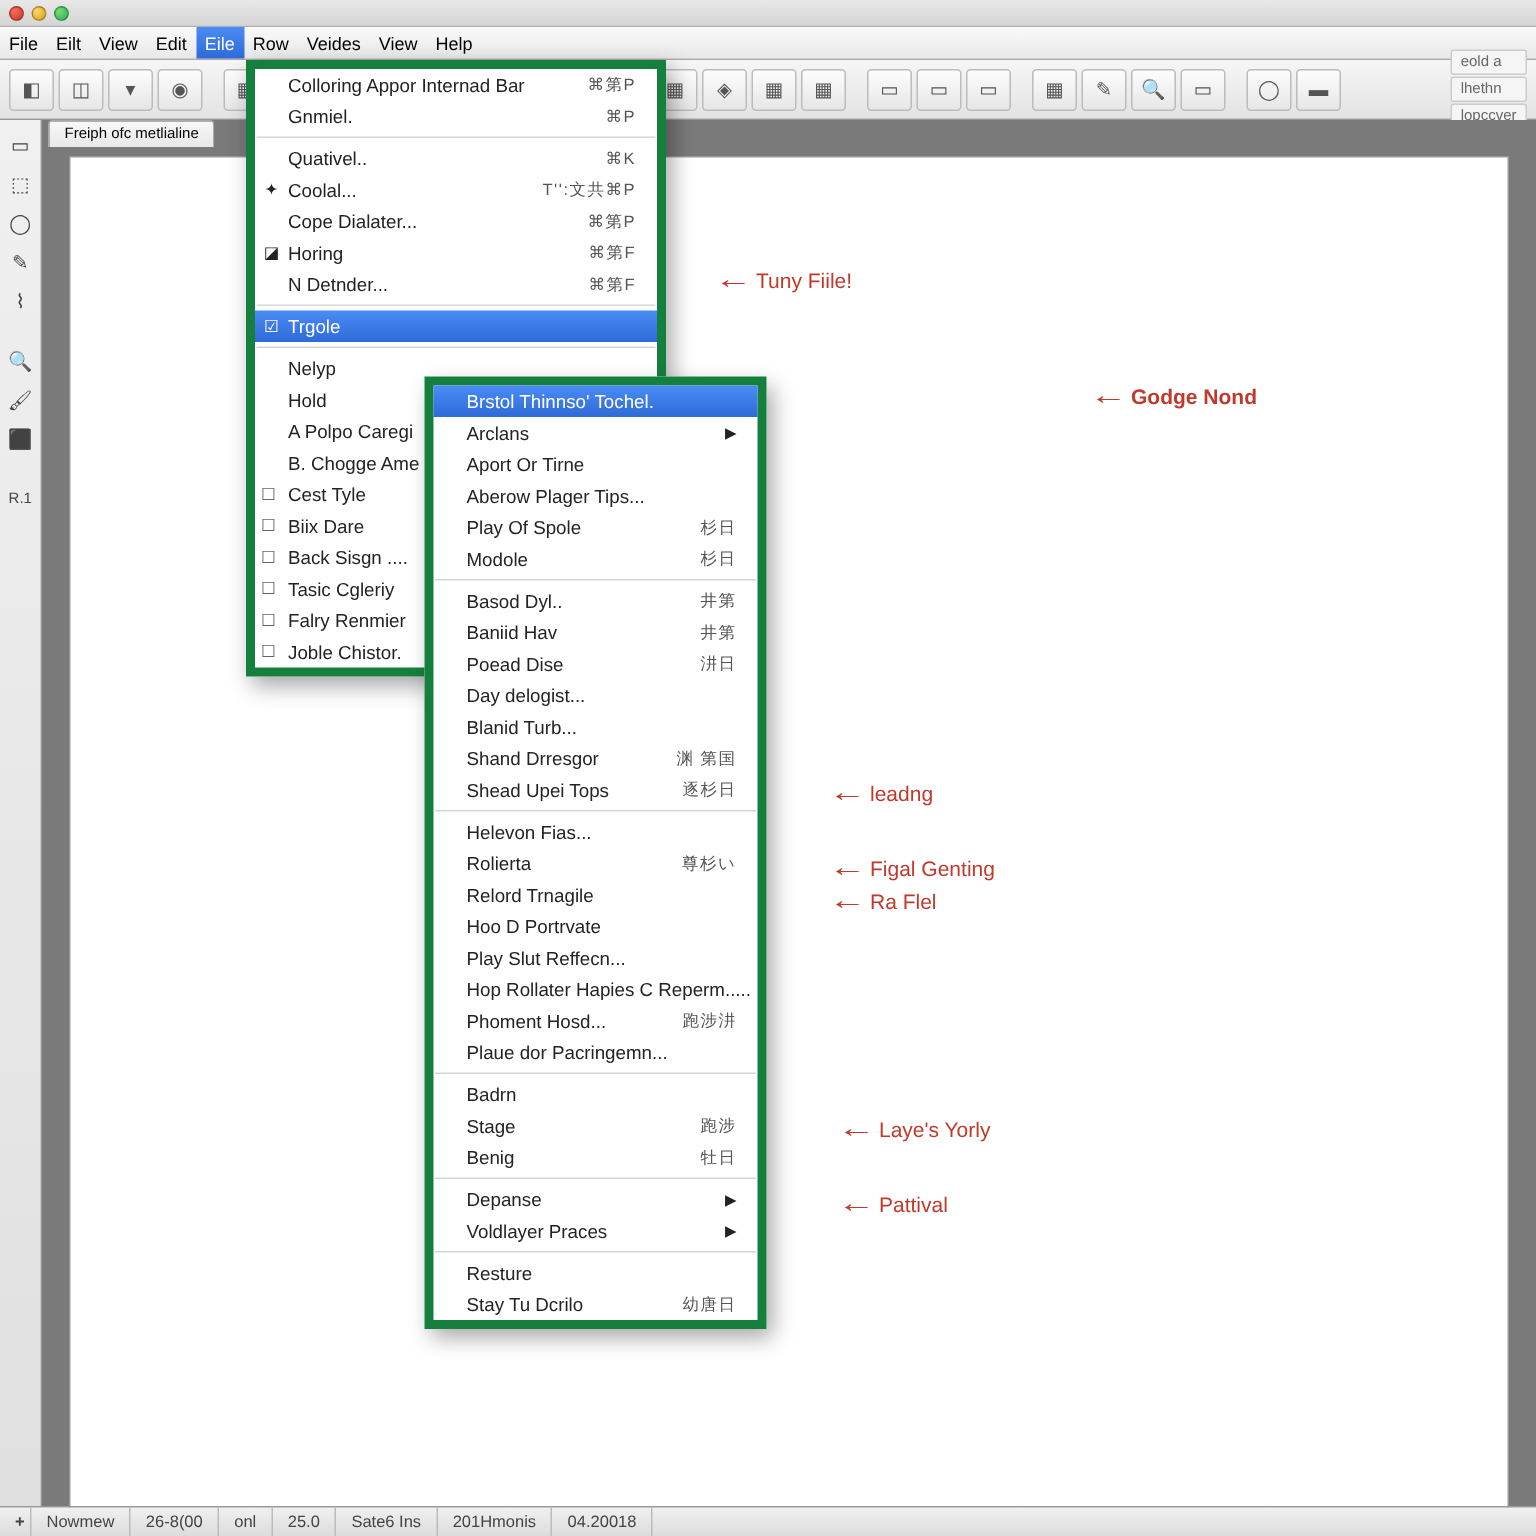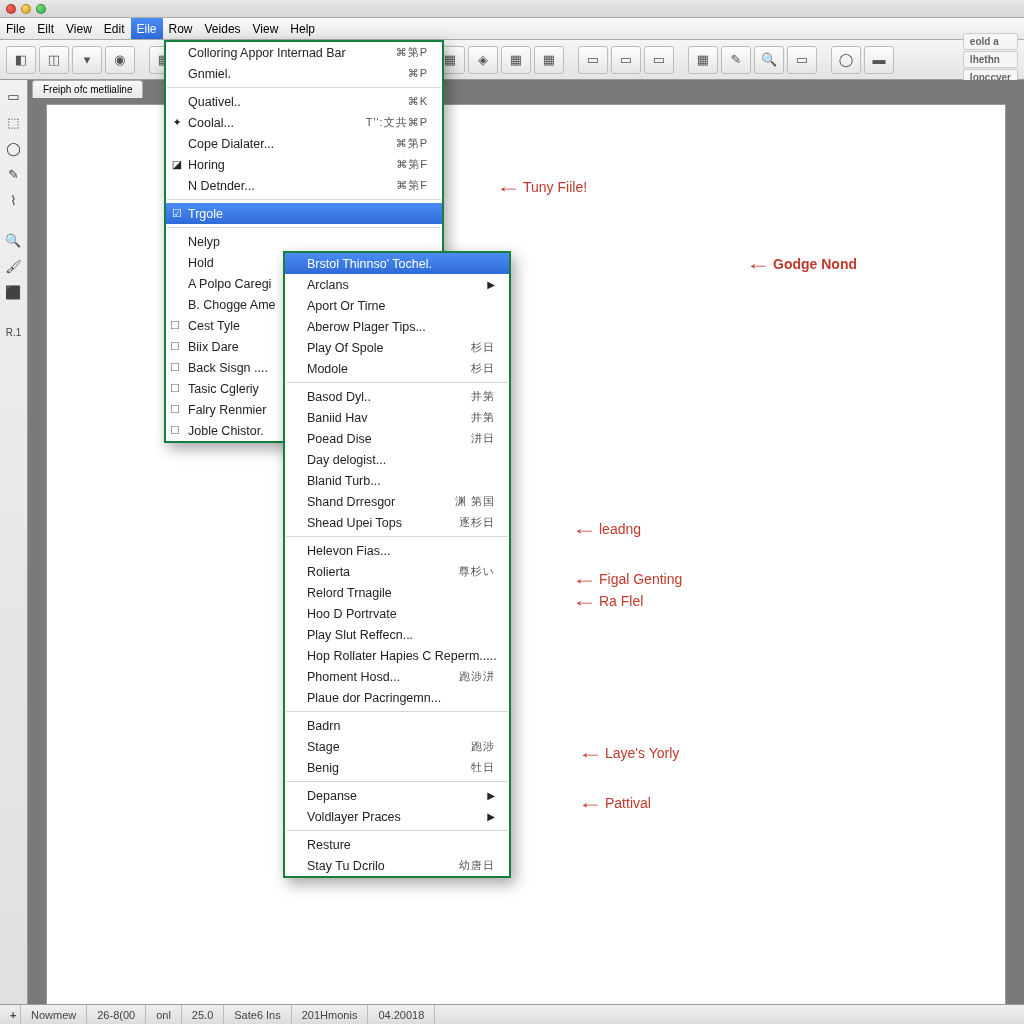--- a/index.html
+++ b/index.html
@@ -8,45 +8,45 @@
 .tb-dot { width:10px; height:10px; border-radius:50%; border:1px solid rgba(0,0,0,0.25);}
 .tb-red{background:radial-gradient(circle at 30% 30%,#ff6b5e,#c0392b);}
 .tb-yel{background:radial-gradient(circle at 30% 30%,#ffd76b,#d4a017);}
 .tb-grn{background:radial-gradient(circle at 30% 30%,#7bdc6b,#27ae60);}
 .menubar{height:22px;background:linear-gradient(#fafafa,#e8e8e8);border-bottom:1px solid #aaa;display:flex;align-items:stretch;font-size:12px;}
 .menubar .mi{padding:0 6px;display:flex;align-items:center;cursor:default;}
 .menubar .mi.active{background:linear-gradient(#4a8cf5,#2f6ad8);color:#fff;}
 .toolbar{height:40px;background:linear-gradient(#f6f6f6,#e3e3e3);border-bottom:1px solid #999;display:flex;align-items:center;padding:0 6px;gap:3px;}
 .tbtn{width:30px;height:28px;background:linear-gradient(#fdfdfd,#e6e6e6);border:1px solid #bcbcbc;border-radius:3px;display:flex;align-items:center;justify-content:center;font-size:13px;color:#555;}
 .tbtn.sep{background:none;border:none;width:8px;}
-.tlabel{font-size:10px;color:#666;border:1px solid #ccc;padding:2px 6px;background:#f5f5f5;border-radius:2px;font-weight:bold;}
+.tlabel{font-size:10px;color:#666;border:1px solid #ccc;padding:2px 6px;background:#f5f5f5;border-radius:2px;}
 .workspace{position:absolute;top:80px;left:0;right:0;bottom:20px;display:flex;}
 .left-tools{width:28px;background:linear-gradient(#f0f0f0,#e0e0e0);border-right:1px solid #999;display:flex;flex-direction:column;align-items:center;padding-top:6px;gap:6px;}
 .lt{width:20px;height:20px;display:flex;align-items:center;justify-content:center;font-size:13px;color:#444;}
 .lt.small{font-size:10px;}
 .canvas-wrap{flex:1;background:#7a7a7a;position:relative;display:flex;justify-content:center;padding-top:2px;}
 .doc-tab{position:absolute;top:0;left:4px;background:linear-gradient(#f8f8f8,#e8e8e8);border:1px solid #aaa;border-bottom:none;font-size:10px;padding:3px 10px;border-radius:3px 3px 0 0;}
 .canvas{margin-top:22px;width:960px;height:100%;background:#fff;border:1px solid #999;}
 .statusbar{position:absolute;bottom:0;left:0;right:0;height:20px;background:linear-gradient(#f0f0f0,#dcdcdc);border-top:1px solid #999;display:flex;align-items:center;font-size:11px;color:#444;}
 .sb-item{padding:0 10px;border-right:1px solid #bbb;height:100%;display:flex;align-items:center;}
 .sb-plus{width:20px;text-align:center;font-weight:bold;}
 
-.menu{position:absolute;background:#fff;border:2px solid #15803d;box-shadow:4px 6px 14px rgba(0,0,0,0.35);font-size:12.5px;color:#232323;}
+.menu{position:absolute;background:#fff;border:6px solid #15803d;box-shadow:4px 6px 14px rgba(0,0,0,0.35);font-size:12.5px;color:#232323;}
 .menu .row{display:flex;align-items:center;height:21px;padding:0 14px 0 22px;position:relative;white-space:nowrap;}
 .menu .row.hi{background:linear-gradient(#4a8cf5,#2f6ad8);color:#fff;}
 .menu .row .sc{margin-left:auto;padding-left:22px;font-size:11px;color:#555;letter-spacing:1px;}
 .menu .sep{height:1px;background:#d6d6d6;margin:3px 1px;}
 .menu .row .ic{position:absolute;left:4px;width:14px;text-align:center;font-size:11px;}
 .menu .row .arr{margin-left:auto;padding-left:22px;font-size:10px;}
 .menu .row.chk::before{content:"☐";position:absolute;left:4px;font-size:11px;color:#666;}
 
 #menu1{top:40px;left:164px;width:280px;}
 #menu2{top:251px;left:283px;width:228px;}
 
-.anno{position:absolute;color:#c0392b;font-size:14px;font-family:"Times New Roman",serif;margin-left:19px;}
+.anno{position:absolute;color:#c0392b;font-size:14px;font-family:"Times New Roman",serif;}
 .anno .arrw{color:#c0392b;font-size:18px;display:inline-block;transform:scaleX(1.4);margin-right:6px;}
 </style>
 </head>
 <body>
 
 <div class="titlebar">
   <div class="tb-dot tb-red"></div>
   <div class="tb-dot tb-yel"></div>
   <div class="tb-dot tb-grn"></div>
 </div>

